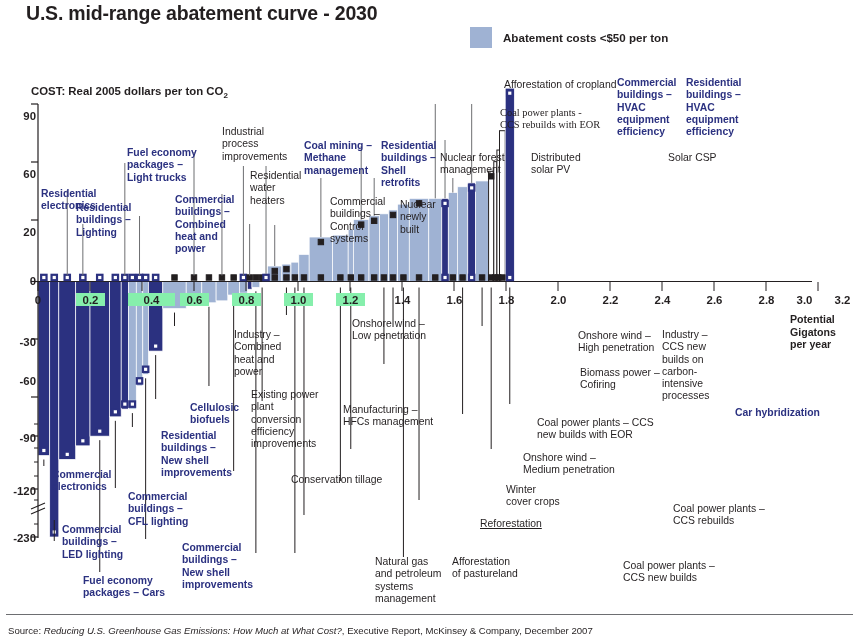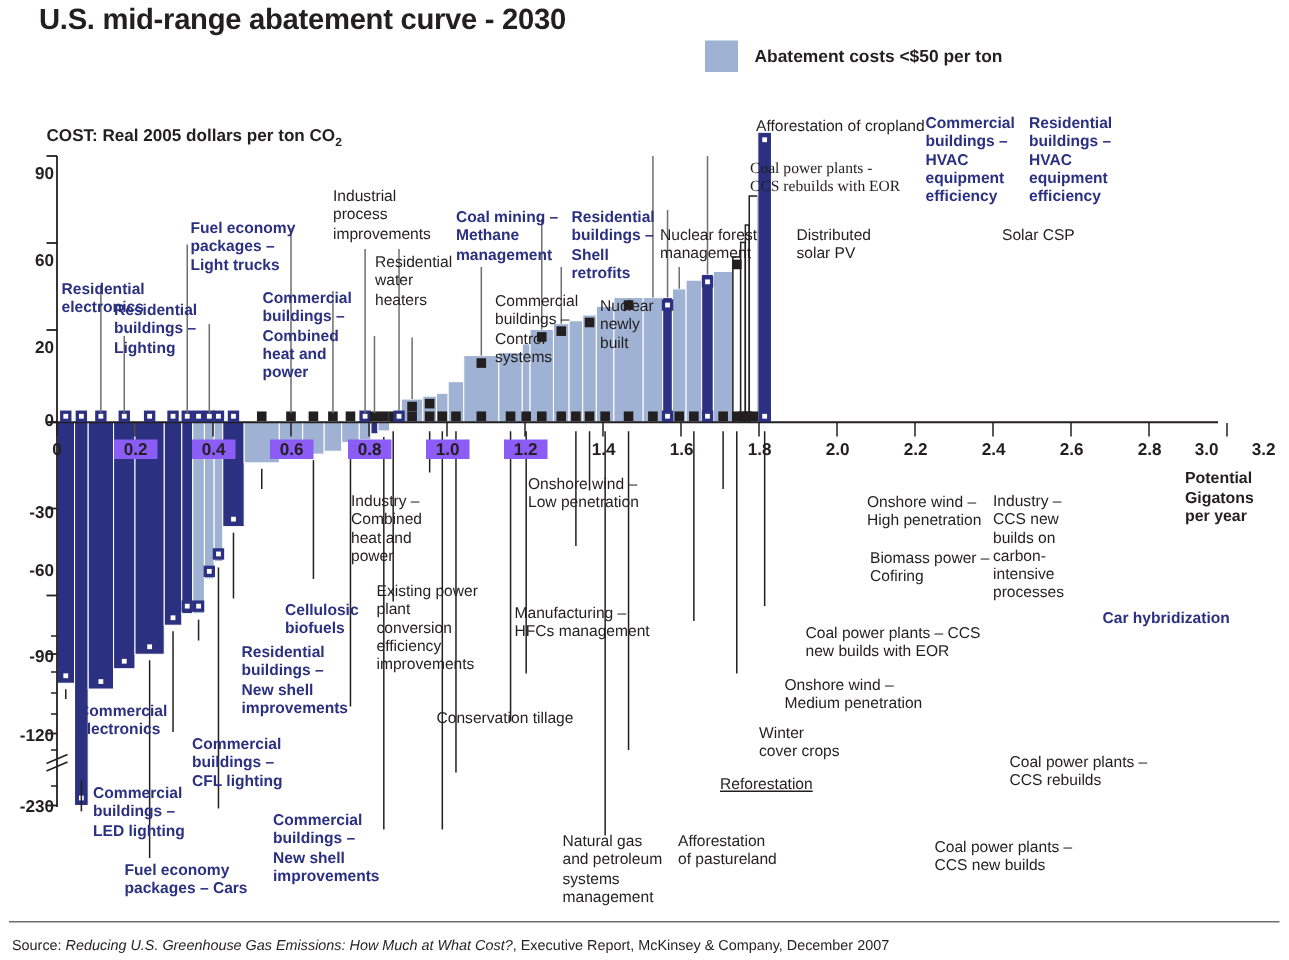--- a/index.html
+++ b/index.html
@@ -42,21 +42,21 @@
   
   .lbl {
     position:absolute; font-size:10.4px; line-height:12.3px;
     color:#231f20; white-space:pre-line;
   }
   .lbl.hl { color:#2b3180; font-weight:bold; }
 
   
   .xchip {
     position:absolute; font-size:11.4px; font-weight:bold; color:#231f20;
-    background:#8b5cf6; padding:1px 2px 0 2px; text-align:center;
+    background:#86efac; padding:1px 2px 0 2px; text-align:center;
     line-height:12px;
   }
   .xplain {
     position:absolute; font-size:11.4px; font-weight:bold; color:#231f20;
     text-align:center; line-height:12px;
   }
   .ylab {
     position:absolute; font-size:11.4px; font-weight:bold; color:#231f20;
     text-align:right; line-height:12px; width:34px;
   }
@@ -298,21 +298,21 @@
   <div class="ylab" style="left:2px; top:226px;">20</div>
   <div class="ylab" style="left:2px; top:275px;">0</div>
   <div class="ylab" style="left:2px; top:336px;">-30</div>
   <div class="ylab" style="left:2px; top:375px;">-60</div>
   <div class="ylab" style="left:2px; top:432px;">-90</div>
   <div class="ylab" style="left:2px; top:485px;">-120</div>
   <div class="ylab" style="left:2px; top:532px;">-230</div>
 
   <div class="xplain" style="left:27px; top:294px; width:22px;">0</div>
   <div class="xchip" style="left:76px; top:293px; width:29px;">0.2</div>
-  <div class="xchip" style="left:128px;top:293px; width:29px;">0.4</div>
+  <div class="xchip" style="left:128px;top:293px; width:47px;">0.4</div>
   <div class="xchip" style="left:180px;top:293px; width:29px;">0.6</div>
   <div class="xchip" style="left:232px;top:293px; width:29px;">0.8</div>
   <div class="xchip" style="left:284px;top:293px; width:29px;">1.0</div>
   <div class="xchip" style="left:336px;top:293px; width:29px;">1.2</div>
   <div class="xplain" style="left:388px;top:294px; width:29px;">1.4</div>
   <div class="xplain" style="left:440px;top:294px; width:29px;">1.6</div>
   <div class="xplain" style="left:492px;top:294px; width:29px;">1.8</div>
   <div class="xplain" style="left:544px;top:294px; width:29px;">2.0</div>
   <div class="xplain" style="left:596px;top:294px; width:29px;">2.2</div>
   <div class="xplain" style="left:648px;top:294px; width:29px;">2.4</div>

